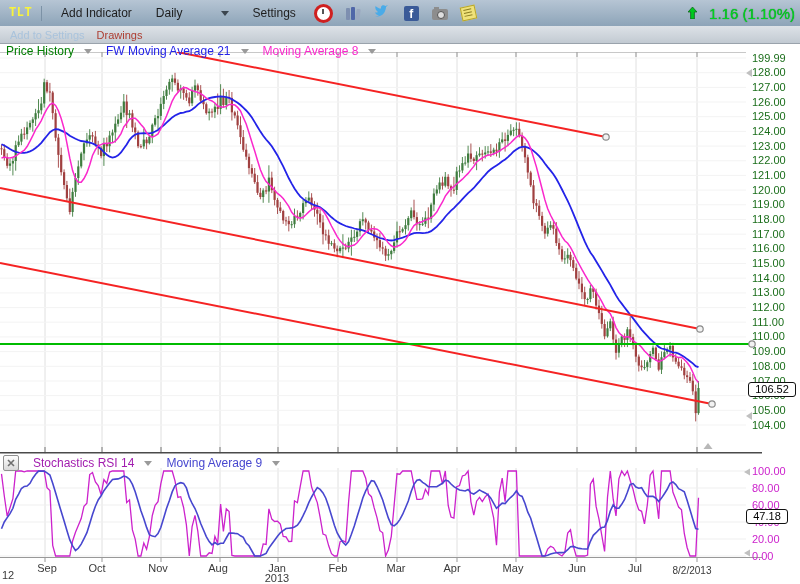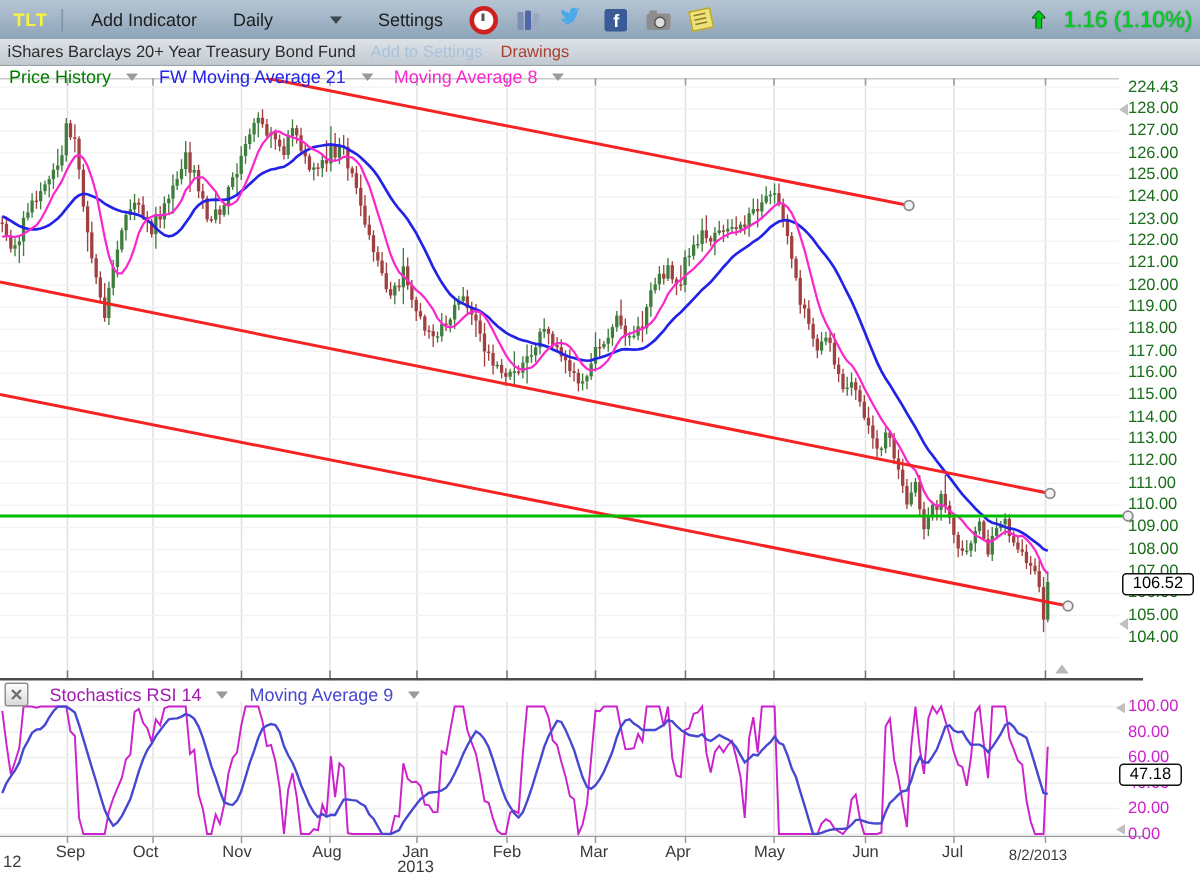--- a/index.html
+++ b/index.html
@@ -3,21 +3,21 @@
 <meta charset="utf-8">
 <style>
   html,body{margin:0;padding:0;background:#fff;}
   #app{position:relative;width:800px;height:584px;overflow:hidden;
        font-family:"Liberation Sans",sans-serif;-webkit-font-smoothing:antialiased;
        background:#fff;user-select:none;}
   
   .toolbar{position:absolute;left:0;top:0;width:800px;height:26px;
     background:linear-gradient(#b6c5d4,#8da4b8);display:flex;align-items:center;
     font-size:12px;color:#1d1d1d;}
-  .tb-symbol{color:#f8f33c;font-weight:bold;margin-left:9px;letter-spacing:.5px;}
+  .tb-symbol{color:#f8f33c;font-weight:bold;margin-left:9px;letter-spacing:.5px;font-family:Liberation Mono, monospace;}
   .tb-sep{width:1px;height:15px;background:#7c92a6;margin:0 9px;}
   .tb-item{margin:0 10px;cursor:default;}
   .tb-daily{margin-left:14px;}
   .caret{display:inline-block;width:0;height:0;border-left:4px solid transparent;
     border-right:4px solid transparent;border-top:5px solid #3c464f;vertical-align:middle;}
   .tb-caret{margin-left:28px;margin-right:14px;}
   .tb-icons{display:flex;align-items:center;gap:13px;margin-left:8px;}
   .tb-change{margin-left:auto;margin-right:5px;color:#00d41e;font-size:15px;
     display:flex;align-items:center;gap:12px;text-shadow:0 0 1px #046b14;}
   
@@ -102,21 +102,20 @@
     </span>
     <span class="tb-change">
       <svg width="9" height="12" viewBox="0 0 9 12">
           <path d="M4.5 0 L9 5 H6.4 V12 H2.6 V5 H0 Z" fill="#00c81e" stroke="#0a5a14" stroke-width="0.7"></path>
         </svg>
       <span>1.16 (1.10%)</span>
     </span>
   </div>
 
   <div class="subbar">
-    <span class="sb-name">iShares Barclays 20+ Year Treasury Bond Fund</span>
     <span class="sb-port">Add to Settings</span>
     <span class="sb-draw">Drawings</span>
   </div>
 
   <div class="legend main-legend">
     <span class="lg-ph">Price History</span>
     <span class="lg-caret"></span>
     <span class="lg-ma21">FW Moving Average 21</span>
     <span class="lg-caret"></span>
     <span class="lg-ma8">Moving Average 8</span>
@@ -692,21 +691,21 @@
       <line x1="516" y1="395" x2="516" y2="400" stroke="#777"></line>
       <line x1="577" y1="395" x2="577" y2="400" stroke="#777"></line>
       <line x1="636" y1="395" x2="636" y2="400" stroke="#777"></line>
       <line x1="697" y1="395" x2="697" y2="400" stroke="#777"></line>
       <line x1="0" y1="400.8" x2="762" y2="400.8" stroke="#4a4a4a" stroke-width="1.6"></line>
       <polygon points="708,391 712.5,397 703.5,397" fill="#b8b8b8"></polygon>
       <polygon points="746,21 752,17 752,25" fill="#c0c0c0"></polygon>
       <polygon points="746,364 752,360 752,368" fill="#c0c0c0"></polygon>
     </svg>
   <div id="price-axis">
-      <div class="axis-label" style="top:51.5px">224.43</div>
+      <div class="axis-label" style="top:51.5px">199.99</div>
       <div class="axis-label" style="top:66.2px">128.00</div>
       <div class="axis-label" style="top:80.9px">127.00</div>
       <div class="axis-label" style="top:95.5px">126.00</div>
       <div class="axis-label" style="top:110.2px">125.00</div>
       <div class="axis-label" style="top:124.9px">124.00</div>
       <div class="axis-label" style="top:139.6px">123.00</div>
       <div class="axis-label" style="top:154.3px">122.00</div>
       <div class="axis-label" style="top:168.9px">121.00</div>
       <div class="axis-label" style="top:183.6px">120.00</div>
       <div class="axis-label" style="top:198.3px">119.00</div>

